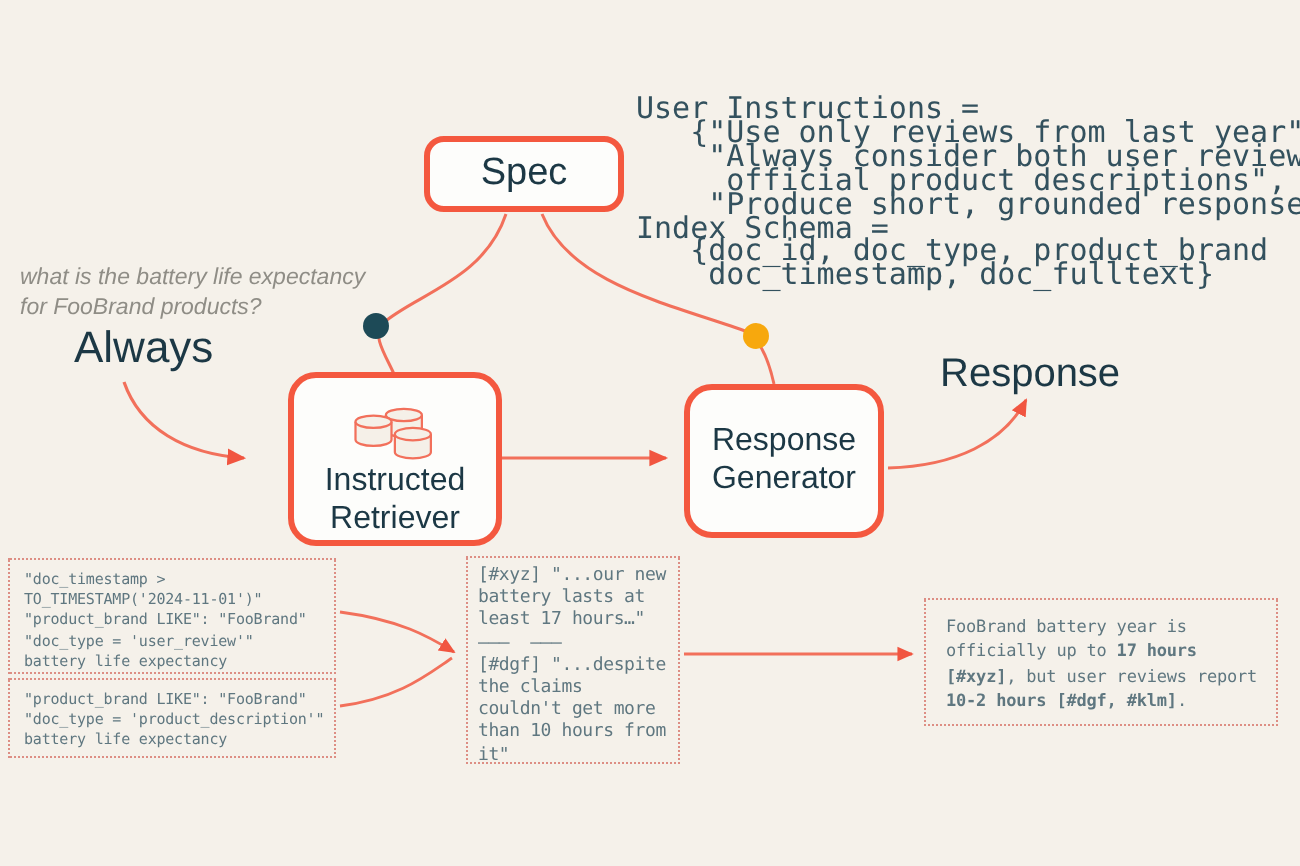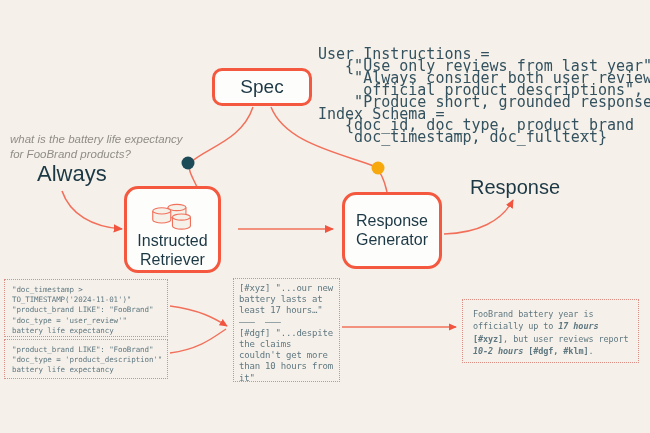--- a/index.html
+++ b/index.html
@@ -47,21 +47,21 @@
     font-style:italic;
     white-space:pre;
     line-height:1.3;
     font-size:11.5px;
   }
   .big-label{
     color:#1c3845;
     font-weight:500;
   }
   .seg-bold{font-weight:bold;}
-  .seg-bold-italic{font-weight:bold;font-style:italic;margin-top:28px;}
+  .seg-bold-italic{font-weight:bold;margin-top:28px;}
   svg.overlay{position:absolute;left:0;top:0;pointer-events:none;}
 </style>
 </head>
 <body>
 
 <div id="canvas">
 
   <svg class="overlay" width="650" height="433" viewBox="0 0 650 433">
     <defs>
       <marker id="arrow" viewBox="0 0 10 10" refX="8" refY="5" markerWidth="6.5" markerHeight="6.5" orient="auto-start-reverse">
@@ -99,21 +99,21 @@
     "Produce short, grounded responses"}
 Index Schema =
    {doc_id, doc_type, product_brand
     doc_timestamp, doc_fulltext}</div>
 
   <div class="abs hint" style="left:10px;top:132px;">what is the battery life expectancy
 for FooBrand products?</div>
 
   <div class="abs big-label" style="left:37px;top:161px;font-size:22px;">Always</div>
 
-  <div class="node" style="left:124px;top:186px;width:97px;height:87px;padding-top:16px;">
+  <div class="node" style="left:144px;top:186px;width:107px;height:87px;padding-top:16px;">
     <svg width="86" height="48" viewBox="0 0 90 52" style="margin-top:-2px;">
 
       <g>
         <path d="M36,8 v14 a16,5.5 0 0 0 32,0 v-14" fill="#f5f0e8" stroke="#f2705b" stroke-width="2"></path>
         <ellipse cx="52" cy="8" rx="16" ry="5.5" fill="#f5f0e8" stroke="#f2705b" stroke-width="2"></ellipse>
       </g>
 
       <g>
         <path d="M9,14 v16 a16,5.5 0 0 0 32,0 v-16" fill="#f5f0e8" stroke="#f2705b" stroke-width="2"></path>
         <ellipse cx="25" cy="14" rx="16" ry="5.5" fill="#f5f0e8" stroke="#f2705b" stroke-width="2"></ellipse>

